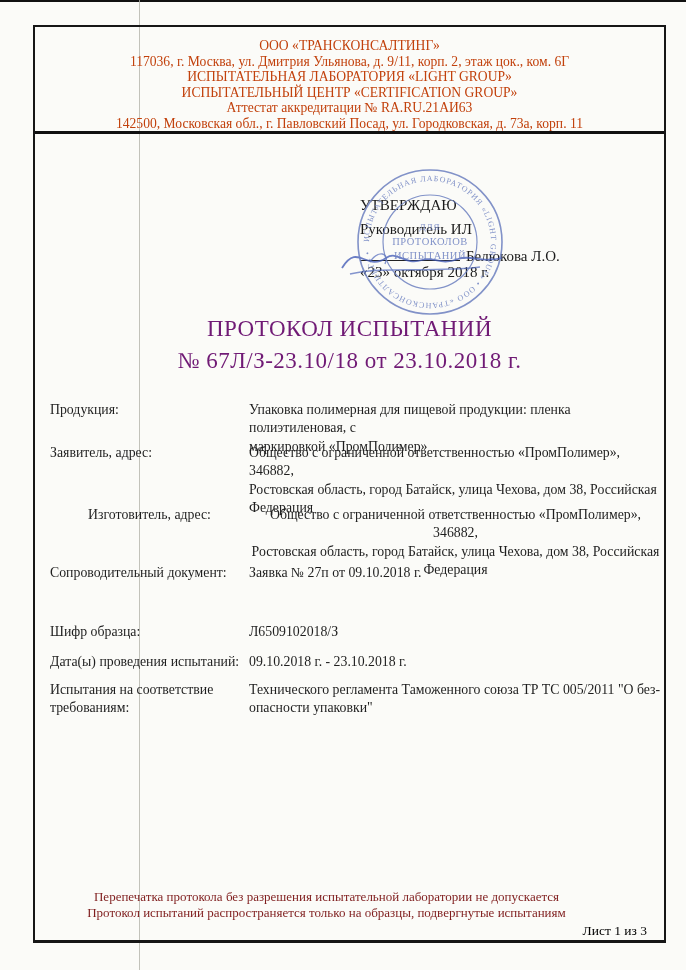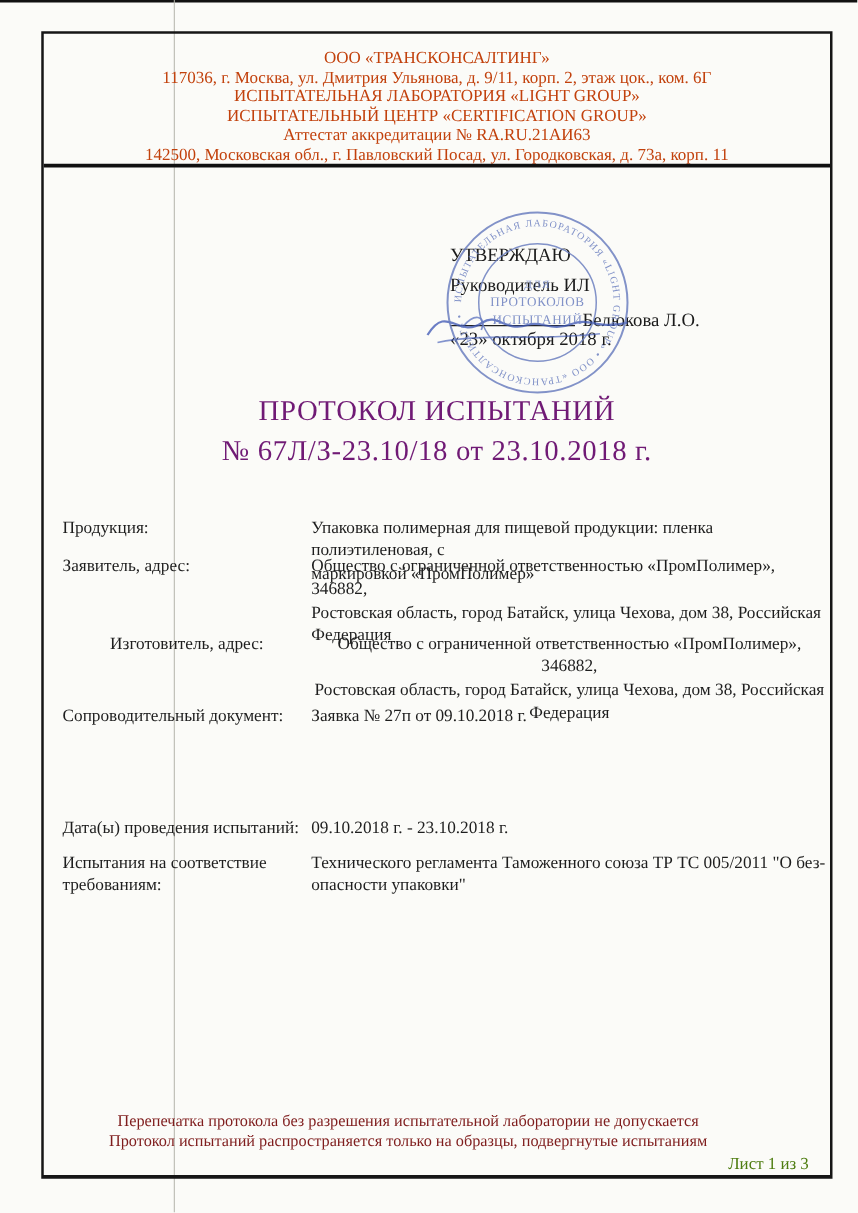--- a/index.html
+++ b/index.html
@@ -26,25 +26,25 @@
   .ap4{left:325px;top:237px;}
   .sig-line{display:inline-block;width:100px;border-bottom:1.3px solid #222;height:14px;margin-right:6px;}
   .stamp{position:absolute;left:320px;top:140px;width:150px;height:150px;opacity:.85;}
   .signature{position:absolute;left:295px;top:205px;width:190px;height:50px;opacity:.9;}
   .title{position:absolute;left:0;top:286px;width:629px;text-align:center;
     font-size:23px;line-height:32px;letter-spacing:.5px;color:#701a75;}
   .row{position:absolute;left:15px;width:612px;display:flex;
     font-size:13.8px;line-height:18.4px;}
   .row .lbl{width:199px;flex:none;white-space:pre-line;}
   .row .val{width:413px;flex:none;white-space:pre-line;}
-  .r1{top:374px;margin-top:12px;} .r2{top:417px;} .r3{top:479px;text-align:center;} .r4{top:537px;}
+  .r1{top:374px;} .r2{top:417px;} .r3{top:479px;text-align:center;} .r4{top:537px;}
   .r5{top:567px;} .r6{top:596px;} .r7{top:626px;} .r8{top:654px;}
   .footnotes{position:absolute;left:0;top:862px;width:583px;text-align:center;
     font-size:13px;line-height:16px;color:#7f1d1d;}
-  .sheet{position:absolute;right:17px;top:896px;font-size:13.5px;color:#4d7c0f;}
+  .sheet{position:absolute;right:17px;top:896px;font-size:13.5px;color:#000000;}
   .stamp text{fill:#6d80c0;}
 </style>
 </head>
 <body>
 
 <div class="scan-edge-top"></div>
 <div class="scan-fold"></div>
 
 <div class="frame">
 
@@ -102,20 +102,24 @@
   <div class="row r3">
     <span class="lbl">Изготовитель, адрес:</span>
     <span class="val">Общество с ограниченной ответственностью «ПромПолимер», 346882,
 Ростовская область, город Батайск, улица Чехова, дом 38, Российская
 Федерация</span>
   </div>
   <div class="row r4">
     <span class="lbl">Сопроводительный документ:</span>
     <span class="val">Заявка № 27п от 09.10.2018 г.</span>
   </div>
+  <div class="row r6">
+    <span class="lbl">Шифр образца:</span>
+    <span class="val">Л6509102018/З</span>
+  </div>
   <div class="row r7">
     <span class="lbl">Дата(ы) проведения испытаний:</span>
     <span class="val">09.10.2018 г. - 23.10.2018 г.</span>
   </div>
   <div class="row r8">
     <span class="lbl">Испытания на соответствие
 требованиям:</span>
     <span class="val">Технического регламента Таможенного союза ТР ТС 005/2011 "О без-
 опасности упаковки"</span>
   </div>

